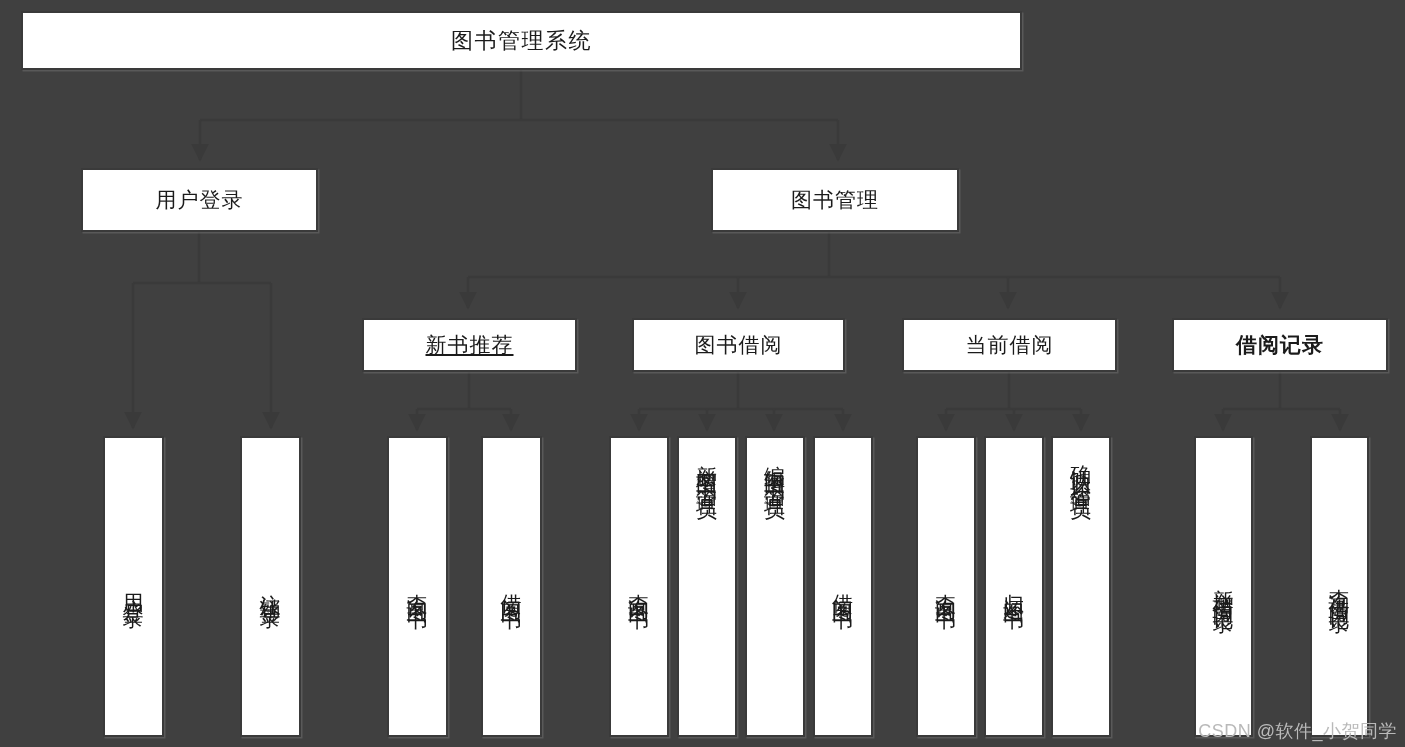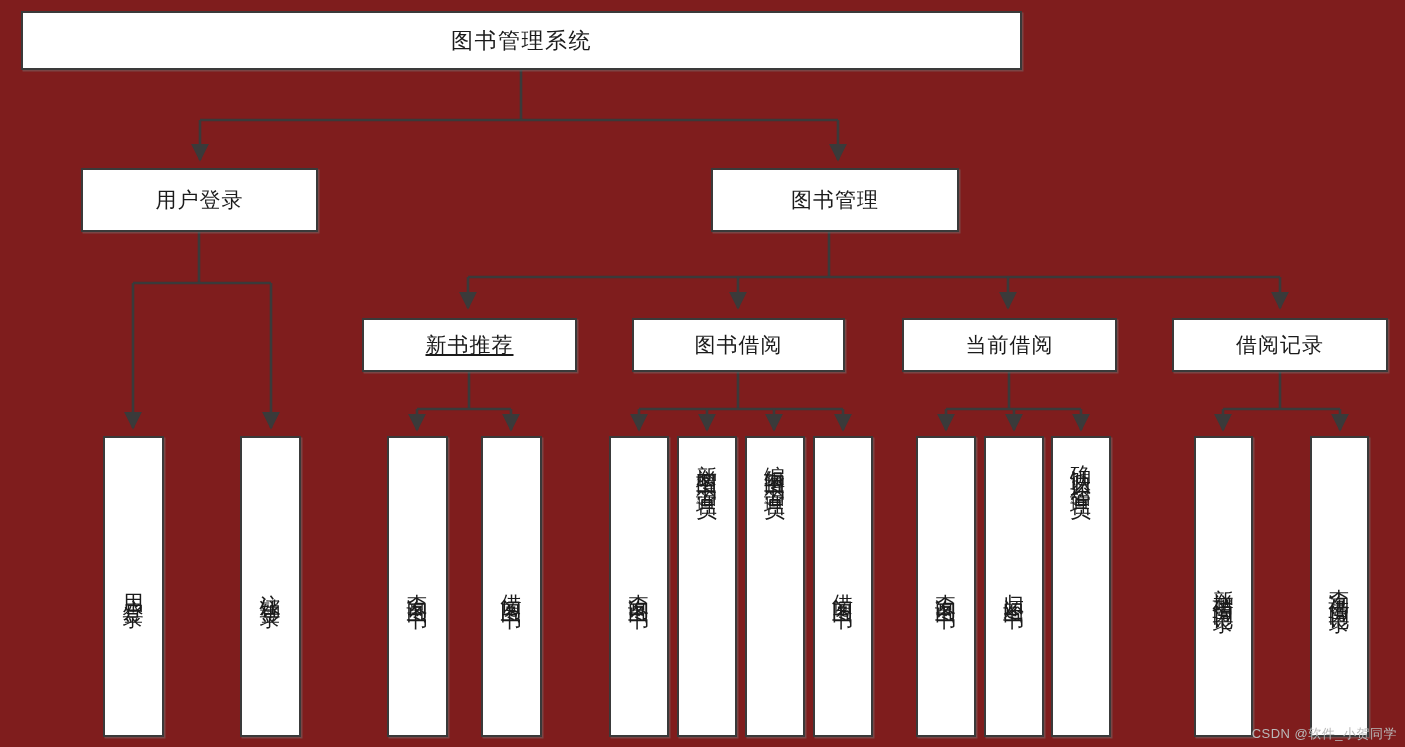--- a/index.html
+++ b/index.html
@@ -7,21 +7,21 @@
     padding: 0;
     background: #ffffff;
   }
   body {
     font-family: "Liberation Sans", "DejaVu Sans", sans-serif;
   }
   #canvas {
     position: relative;
     width: 1405px;
     height: 747px;
-    background: #7f1d1d;
+    background: #404040;
     overflow: hidden;
   }
   #wires {
     position: absolute;
     left: 0;
     top: 0;
     width: 1405px;
     height: 747px;
     pointer-events: none;
   }
@@ -65,21 +65,21 @@
     text-align: left;
   }
   .node.v.mid {
     align-items: center;
     padding-top: 0;
   }
   #watermark {
     position: absolute;
     right: 8px;
     bottom: 4px;
-    font-size: 13px;
+    font-size: 18px;
     color: #b9b9b9;
     letter-spacing: 0.5px;
     user-select: none;
   }
 </style>
 </head>
 <body>
 
 <div id="canvas">
 
@@ -146,21 +146,21 @@
 
   <div class="node h" style="left:362px; top:318px; width:215px; height:54px;text-decoration:underline;">
     <span class="lbl">新书推荐</span>
   </div>
   <div class="node h" style="left:902px; top:318px; width:215px; height:54px;">
     <span class="lbl">当前借阅</span>
   </div>
   <div class="node h" style="left:632px; top:318px; width:213px; height:54px;">
     <span class="lbl">图书借阅</span>
   </div>
-  <div class="node h" style="left:1172px; top:318px; width:216px; height:54px;">
+  <div class="node h" style="left:1172px; top:318px; width:216px; height:54px;font-weight:bold;">
     <span class="lbl">借阅记录</span>
   </div>
 
   <div class="node v mid" style="left:103px; top:436px; width:61px; height:301px;">
     <span class="lbl">用户登录</span>
   </div>
   <div class="node v mid" style="left:240px; top:436px; width:61px; height:301px;">
     <span class="lbl">注销登录</span>
   </div>
 

